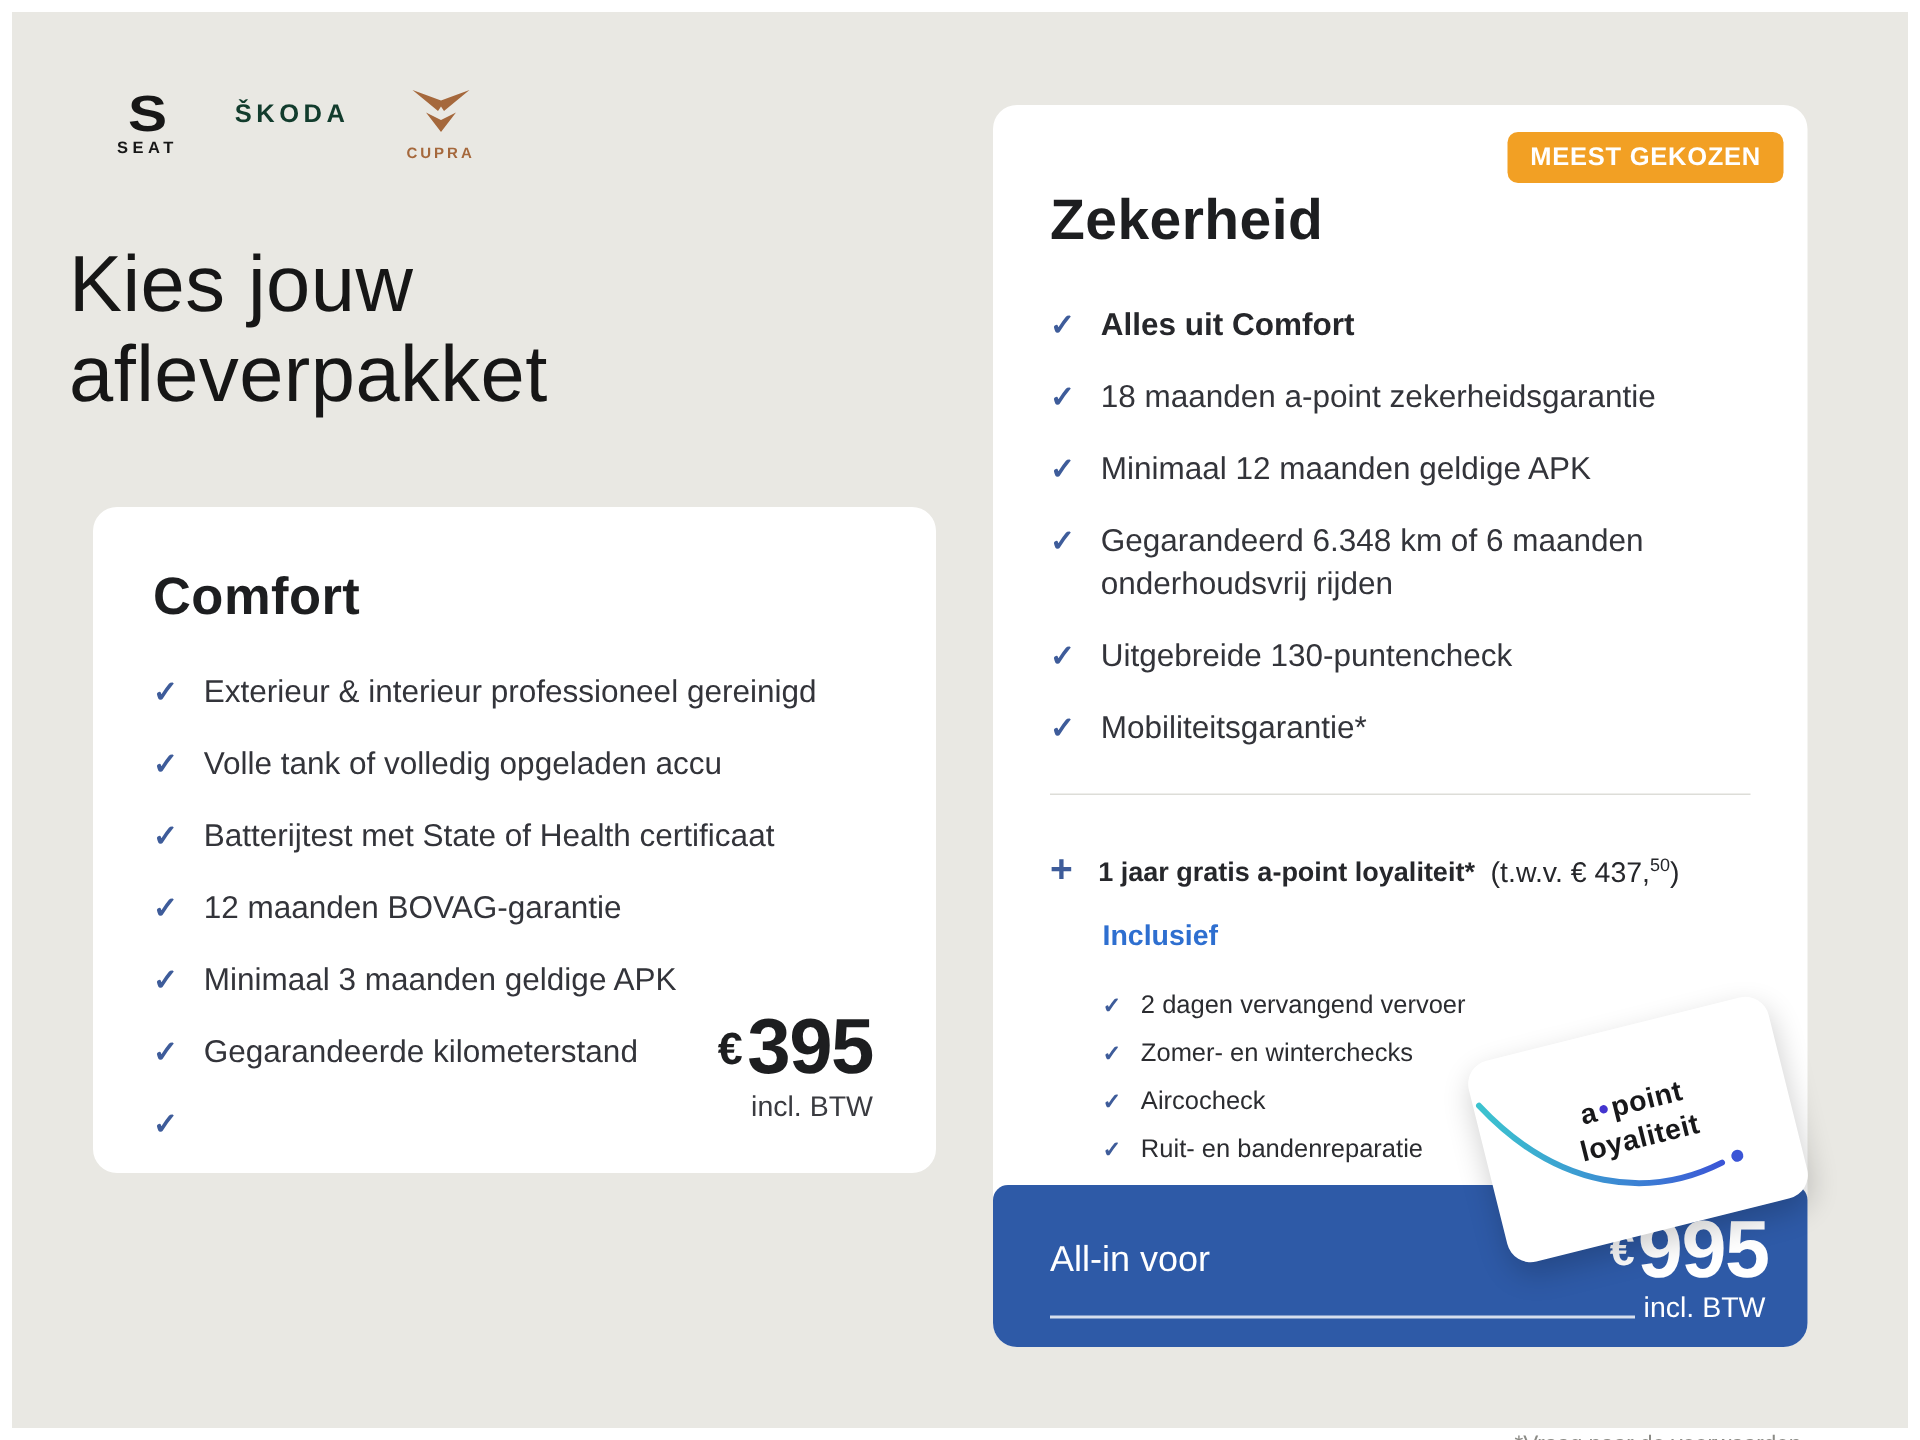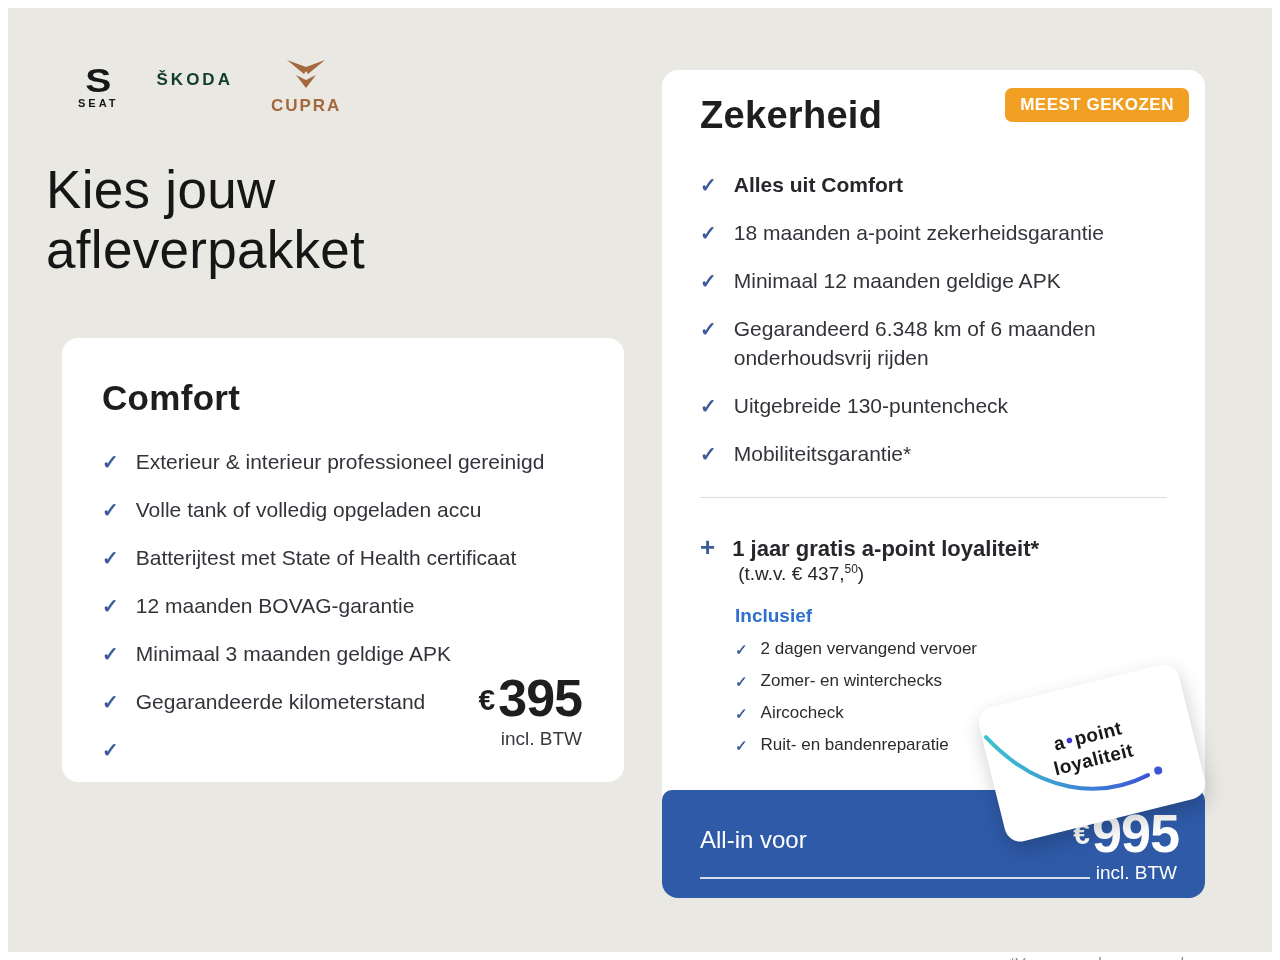--- a/index.html
+++ b/index.html
@@ -12,21 +12,21 @@
     overflow:hidden;
   }
   .canvas { position:absolute; inset:8px; background:#e9e8e3; }
 
   
   .brands { position:absolute; top:58px; left:78px; display:flex; align-items:center; gap:38px; }
   .brand { display:flex; flex-direction:column; align-items:center; }
   .seat-glyph { font-weight:900; font-size:34px; line-height:30px; color:#171717; transform:scaleX(1.15); }
   .seat-label { font-weight:bold; font-size:11px; letter-spacing:3px; color:#171717; margin-top:2px; }
   .skoda-label { font-weight:bold; font-size:17px; letter-spacing:3px; color:#123c2d; padding-bottom:14px; }
-  .cupra-label { font-weight:bold; font-size:17px; letter-spacing:2px; color:#a5683c; margin-top:2px;text-align:right; }
+  .cupra-label { font-weight:bold; font-size:10px; letter-spacing:2px; color:#a5683c; margin-top:2px;text-align:right; }
 
   
   .page-title {
     position:absolute; top:160px; left:46px; width:500px;
     font-size:53px; line-height:1.13; font-weight:500; color:#161616; letter-spacing:0.3px;
   }
 
   
   .card { position:absolute; background:#fff; border-radius:16px; }
   .check-list { list-style:none; }
@@ -38,37 +38,37 @@
   .comfort-card { left:62px; top:338px; width:562px; height:444px; padding:40px 40px 0 40px; }
   .card-heading { font-size:35px; font-weight:bold; color:#1d1e20; margin-bottom:30px; letter-spacing:0.3px; }
   .price-block { position:absolute; right:42px; bottom:32px; text-align:right; color:#1d1e20; }
   .price-line { font-weight:bold; white-space:nowrap; }
   .price-cur { font-size:30px; font-weight:bold; vertical-align:6px; margin-right:3px; }
   .price-amt { font-size:52px; letter-spacing:-1px; }
   .price-vat { font-size:19px; font-weight:normal; color:#3a3b40; margin-top:0px; }
 
   
   .zeker-card { left:662px; top:70px; width:543px; height:828px; }
-  .zeker-inner { padding:16px 38px 0 38px; }
+  .zeker-inner { padding:48px 38px 0 38px; }
   .badge {
     position:absolute; top:18px; right:16px;
     background:#f2a024; color:#fff; font-weight:bold; font-size:17px; letter-spacing:0.5px;
     padding:7px 15px; border-radius:7px;
   }
   .zeker-heading { font-size:38px; font-weight:bold; color:#1d1e20; margin:8px 0 34px 0; letter-spacing:0.3px; }
   .divider { border:none; border-top:1px solid #ddddd8; margin:28px 38px 0 38px; }
 
   .extra-row { display:flex; align-items:baseline; gap:17px; margin:36px 38px 0 38px; }
   .plus { color:#3e5c9a; font-size:26px; font-weight:bold; line-height:1; }
-  .extra-title { font-size:22px; font-weight:bold; color:#26272b; }
+  .extra-title { font-size:18px; font-weight:bold; color:#26272b; }
   .extra-value { font-size:19px; color:#26272b; margin-left:6px; white-space:nowrap; }
   .extra-value sup { font-size:12px; }
 
   .inclusief-block { margin:20px 38px 0 73px; }
-  .inclusief-label { color:#2e6fd0; font-size:19px; font-weight:600; margin-bottom:12px; }
+  .inclusief-label { color:#2e6fd0; font-size:19px; font-weight:600; margin-bottom:24px; }
   .sub-list { list-style:none; }
   .sub-list li { display:flex; gap:13px; align-items:flex-start; margin-bottom:11px; font-size:17px; color:#2b2c30; }
   .sub-list .check { font-size:15px; }
 
   
   .loyalty-card {
     position:absolute; right:10px; bottom:76px; width:206px; height:138px;
     background:#fff; border-radius:16px; transform:rotate(-14deg);
     box-shadow:0 8px 20px rgba(0,0,0,0.20); z-index:3;
   }

